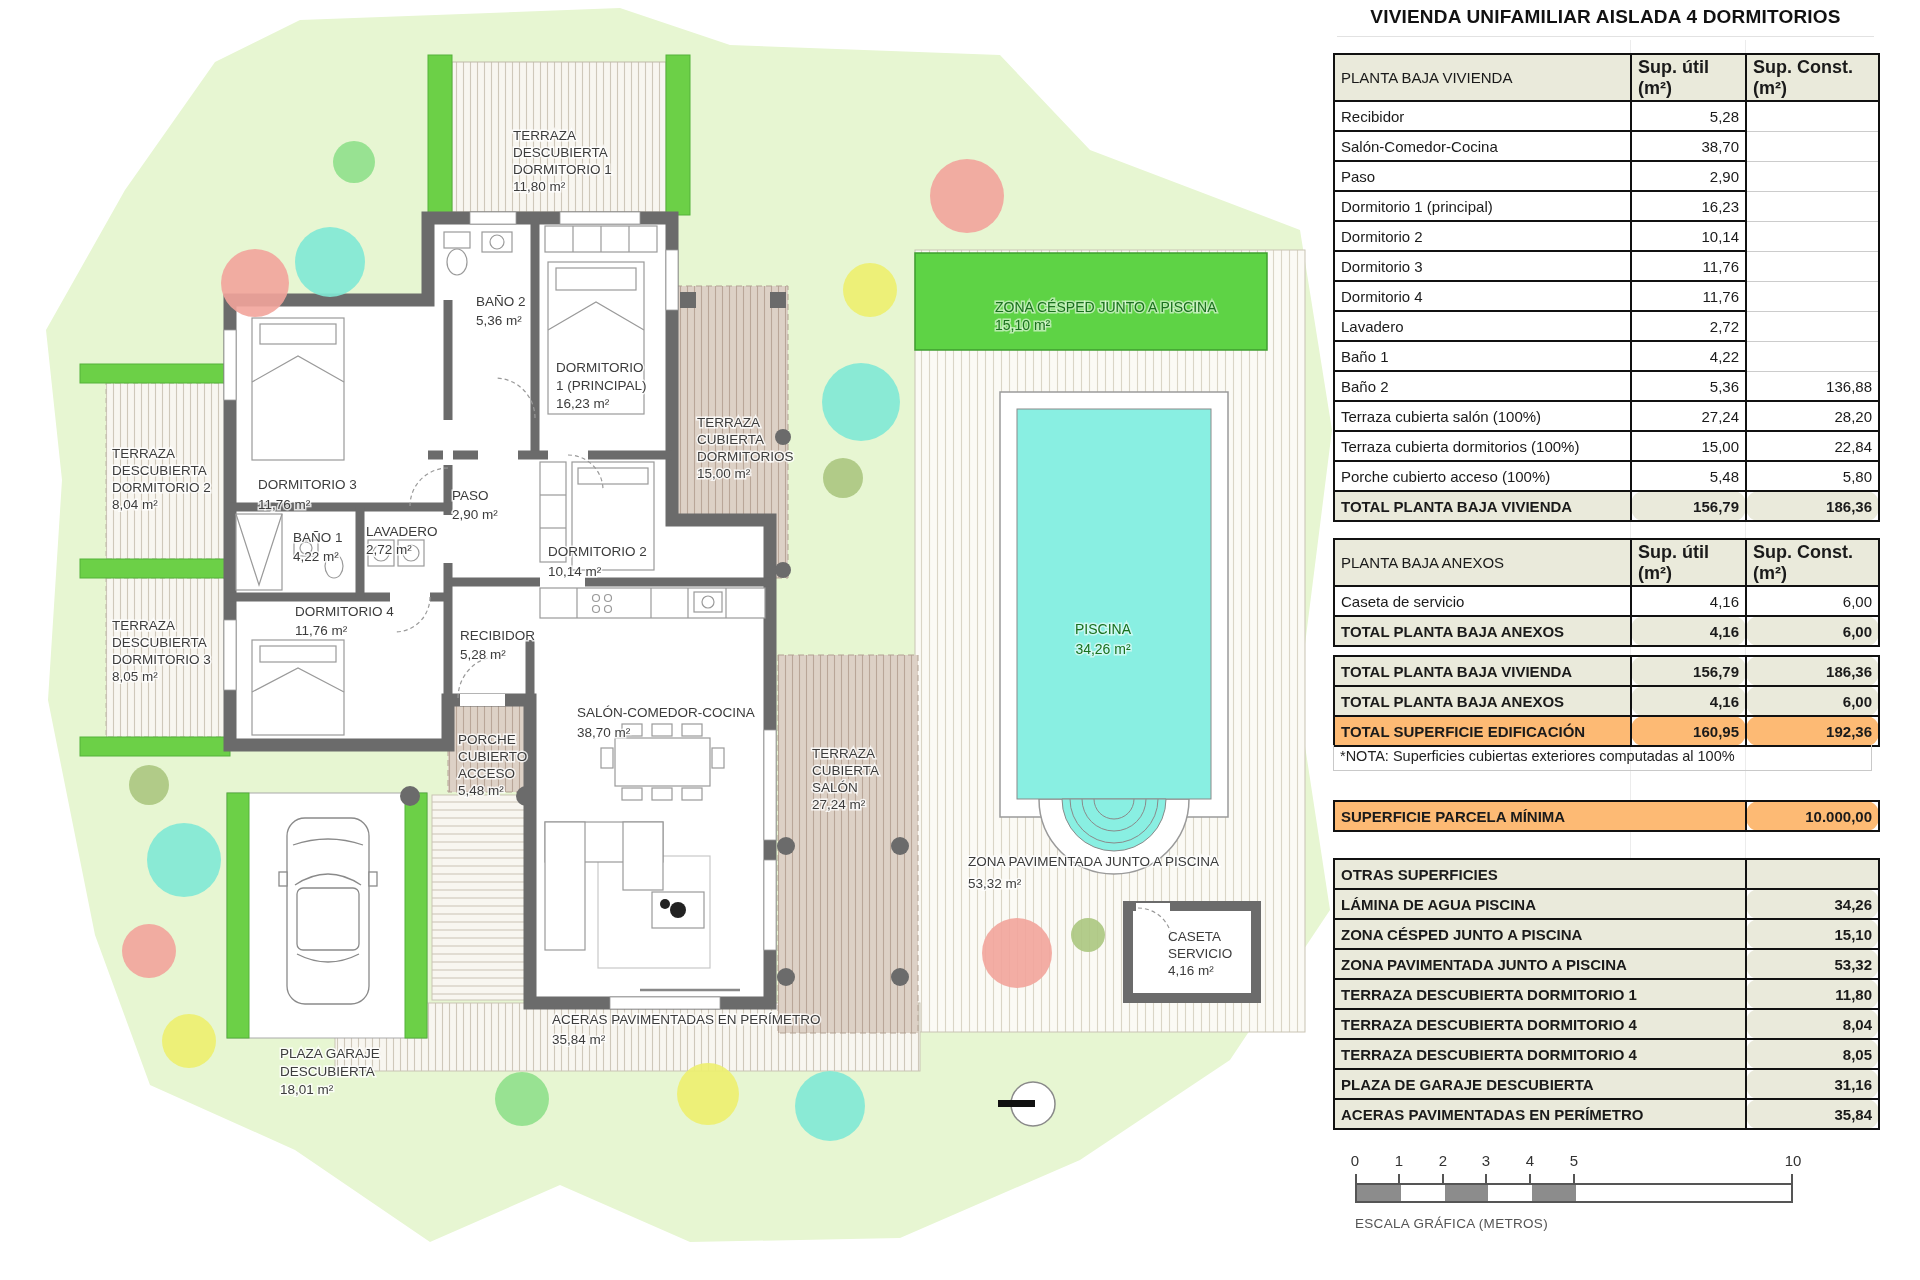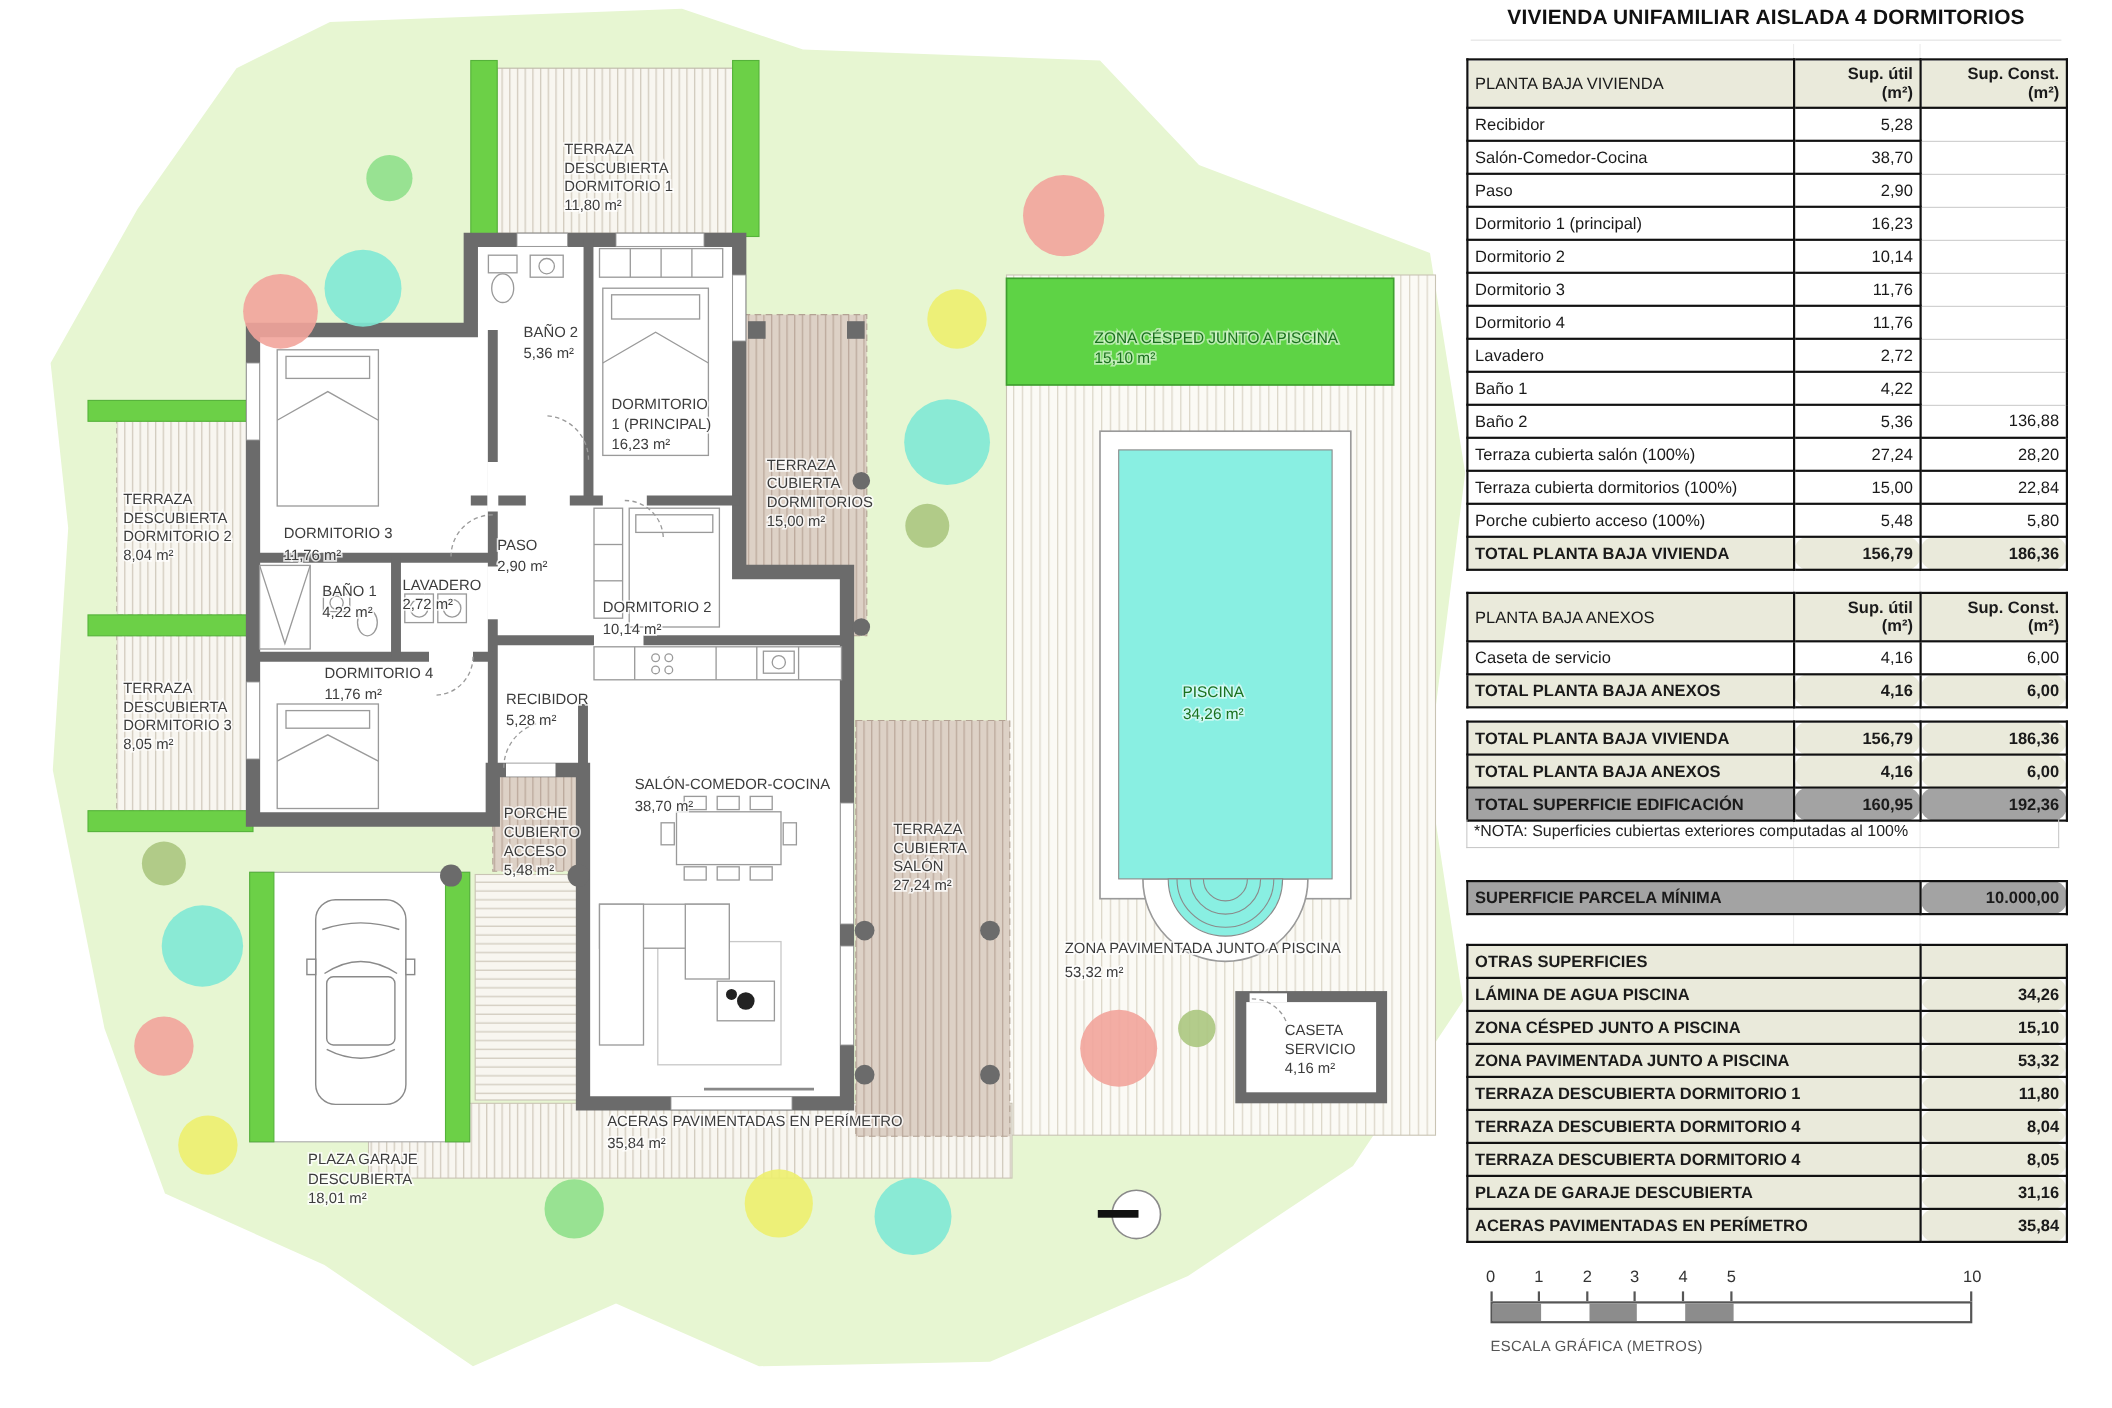--- a/index.html
+++ b/index.html
@@ -10,23 +10,23 @@
   #panel{position:absolute;left:1333px;top:0;width:545px;height:1280px;}
   .gl{position:absolute;top:40px;height:1090px;width:0;border-left:1px solid #ececec;}
   #panel .title{position:absolute;left:4px;top:6px;width:537px;font-size:19px;font-weight:bold;color:#111;
     border-bottom:1px solid #e2e2e2;padding-bottom:8px;letter-spacing:.2px;text-align:center;}
   table.tbl{border-collapse:collapse;table-layout:fixed;width:545px;position:absolute;left:0;
     font-size:15px;color:#1a1a1a;background:#fff;}
   table.tbl td{padding:2px 6px;height:24px;overflow:hidden;white-space:nowrap;}
   td.b2{border:2px solid #111;}
   td.num{text-align:right;border-radius:13px;}
   td.hdr{font-weight:normal;font-size:15px;}
-  td.unit{font-weight:bold;text-align:right;font-size:15px;line-height:1.15;}
+  td.unit{font-weight:bold;text-align:left;font-size:18px;line-height:1.15;}
   .bg{background:#EAEADB;}
-  .bl{background:#a3a3a3;}
+  .bl{background:#fdba74;}
   td.ce{border-left:2px solid #111;border-right:2px solid #111;border-top:1px solid #ccc;border-bottom:1px solid #ccc;}
   td.cb{border-left:2px solid #111;border-right:2px solid #111;border-top:2px solid #111;border-bottom:2px solid #111;margin-top:28px;}
   tr.tot td{font-weight:bold;}
   #nota{position:absolute;left:0;top:745px;width:531px;height:22px;border:1px solid #c9c9c9;border-top:none;
     font-size:14.5px;color:#222;padding:3px 0 0 6px;}
   
   #scalebar{position:absolute;left:22px;top:1152px;width:438px;height:90px;}
   #scalebar .tick-num{position:absolute;top:0;transform:translateX(-50%);font-size:15px;color:#333;}
   #scalebar .tickline{position:absolute;top:22px;width:2px;height:9px;background:#555;}
   #scalebar .bar{position:absolute;left:0;top:31px;width:438px;height:20px;border:2px solid #555;box-sizing:border-box;background:#fff;}

